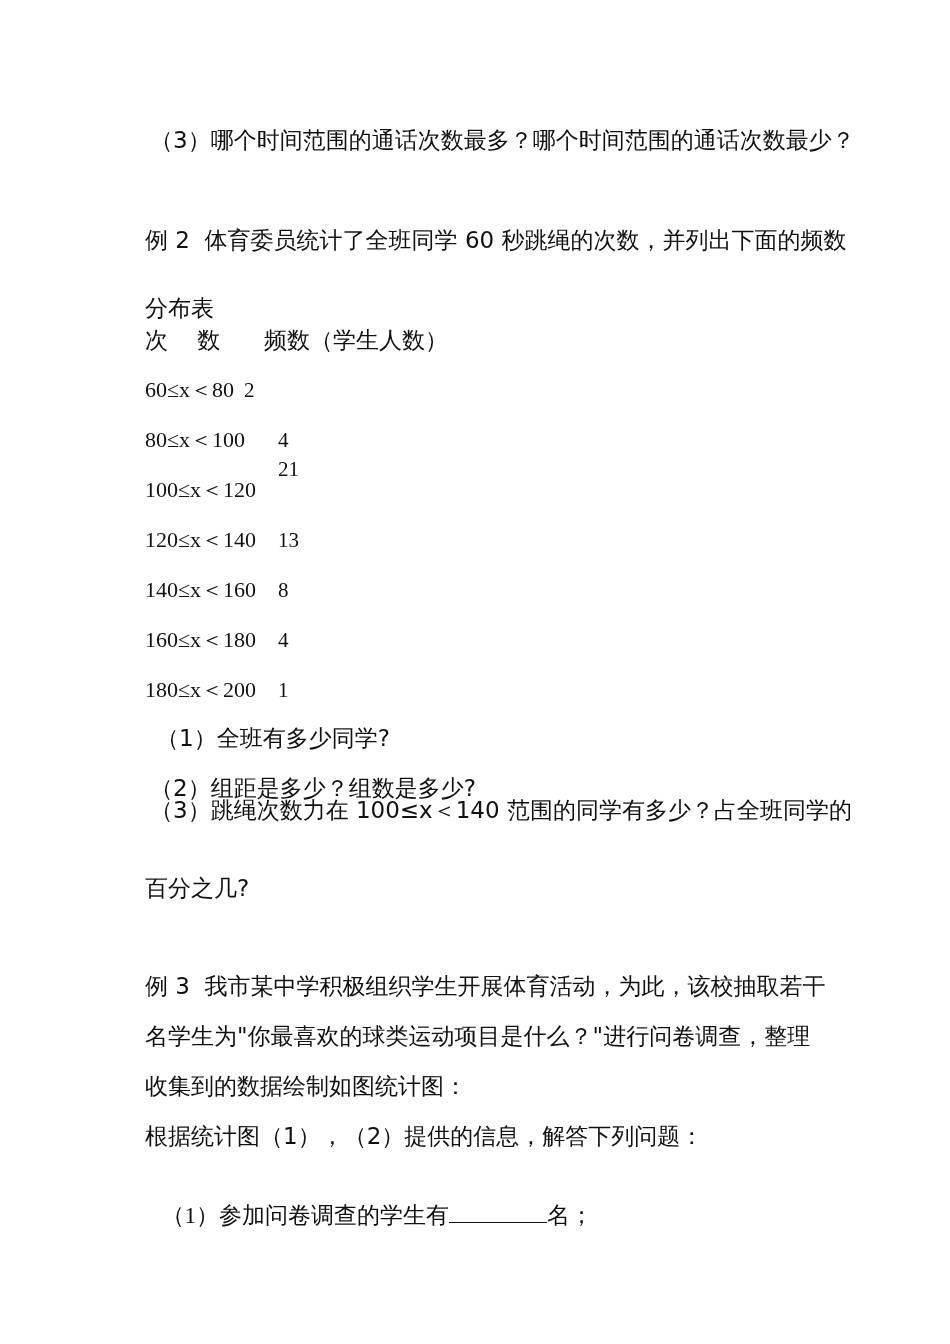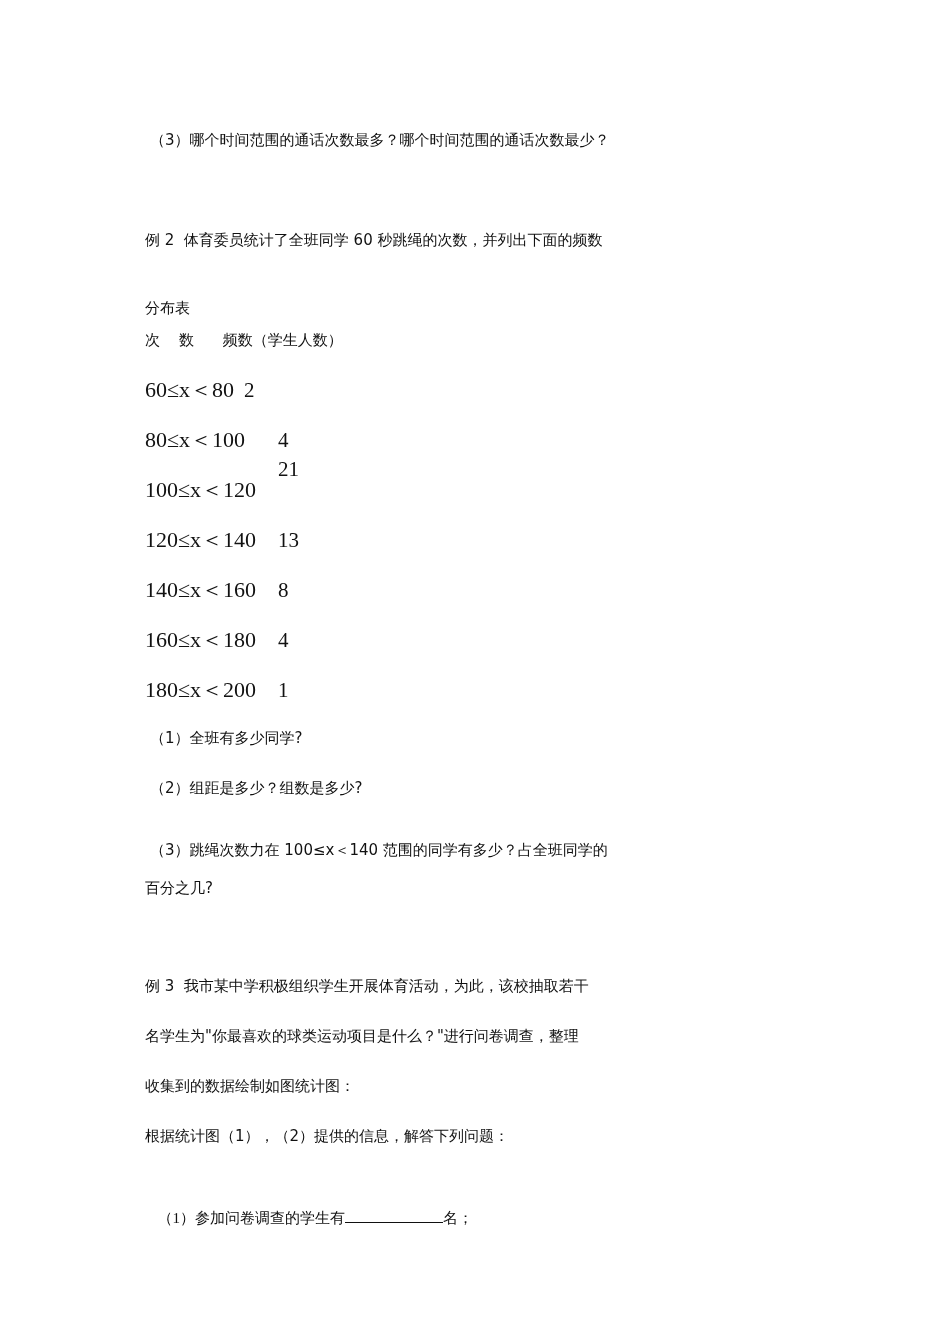--- a/index.html
+++ b/index.html
@@ -1,18 +1,18 @@
 <!DOCTYPE html>
 <html><head>
 <meta charset="utf-8">
 <style>
   html, body { margin: 0; padding: 0; background: #ffffff; }
   body { width: 950px; height: 1344px; position: relative; overflow: hidden;
          font-family: "DejaVu Sans", "Liberation Sans", sans-serif; color: #111; }
-  .line { position: absolute; left: 145px; font-size: 15px; line-height: 28px; white-space: pre; }
+  .line { position: absolute; left: 145px; font-size: 23px; line-height: 28px; white-space: pre; }
   .indent { left: 150px; }
   .range { position: absolute; left: 145px; font-family: "Liberation Serif", "DejaVu Serif", serif; font-size: 22px; line-height: 28px; }
   .freq { position: absolute; left: 278px; font-family: "Liberation Serif", "DejaVu Serif", serif; font-size: 21px; line-height: 28px; }
   .blank { display: inline-block; width: 98px; border-bottom: 1px solid #111; height: 22px; vertical-align: baseline; }
 </style>
 </head>
 <body>
 
 <div class="line" style="top:126px; left:150px;">（3）哪个时间范围的通话次数最多？哪个时间范围的通话次数最少？</div>
 
@@ -36,23 +36,23 @@
   <div class="range" style="top:576px;font-family:Liberation Serif, serif;">140≤x＜160</div>
   <div class="freq" style="top:576px;">8</div>
 
   <div class="range" style="top:626px;">160≤x＜180</div>
   <div class="freq" style="top:626px;">4</div>
 
   <div class="range" style="top:676px;">180≤x＜200</div>
   <div class="freq" style="top:676px;">1</div>
 </div>
 
-<div class="line indent" style="top:724px;">（1）全班有多少同学?</div>
+<div class="line indent" style="top:724px;margin-left:6px;">（1）全班有多少同学?</div>
 <div class="line indent" style="top:774px;">（2）组距是多少？组数是多少?</div>
-<div class="line indent" style="top:836px;">（3）跳绳次数力在 100≤x＜140 范围的同学有多少？占全班同学的</div>
+<div class="line indent" style="top:796px;">（3）跳绳次数力在 100≤x＜140 范围的同学有多少？占全班同学的</div>
 <div class="line" style="top:874px;">百分之几?</div>
 
 <div class="line" style="top:972px;">例 3  我市某中学积极组织学生开展体育活动，为此，该校抽取若干</div>
 <div class="line" style="top:1022px;">名学生为"你最喜欢的球类运动项目是什么？"进行问卷调查，整理</div>
 <div class="line" style="top:1072px;">收集到的数据绘制如图统计图：</div>
 <div class="line" style="top:1122px;">根据统计图（1），（2）提供的信息，解答下列问题：</div>
 <div class="line indent" style="top:1172px;font-family:Liberation Serif, serif;">
   <span>（1）参加问卷调查的学生有</span><span class="blank"></span><span>名；</span>
 </div>
 

